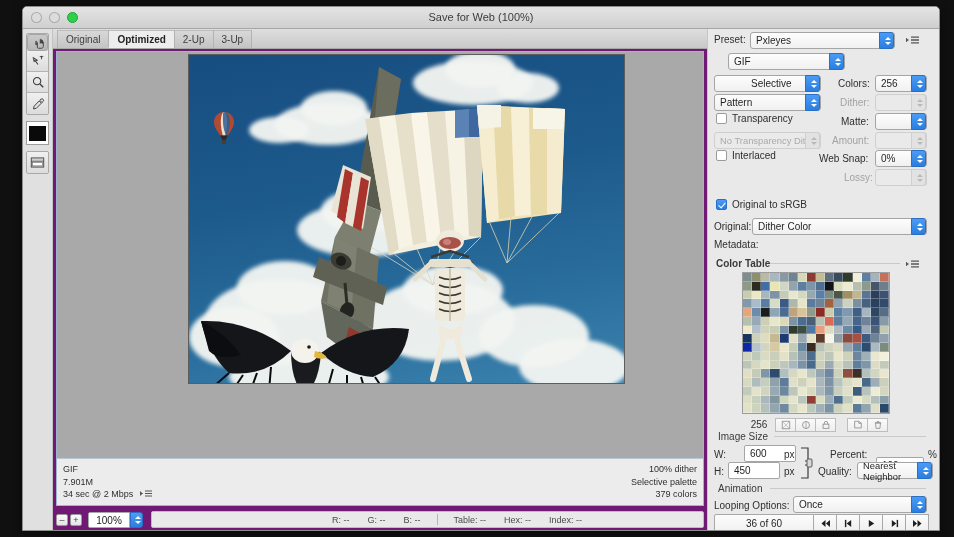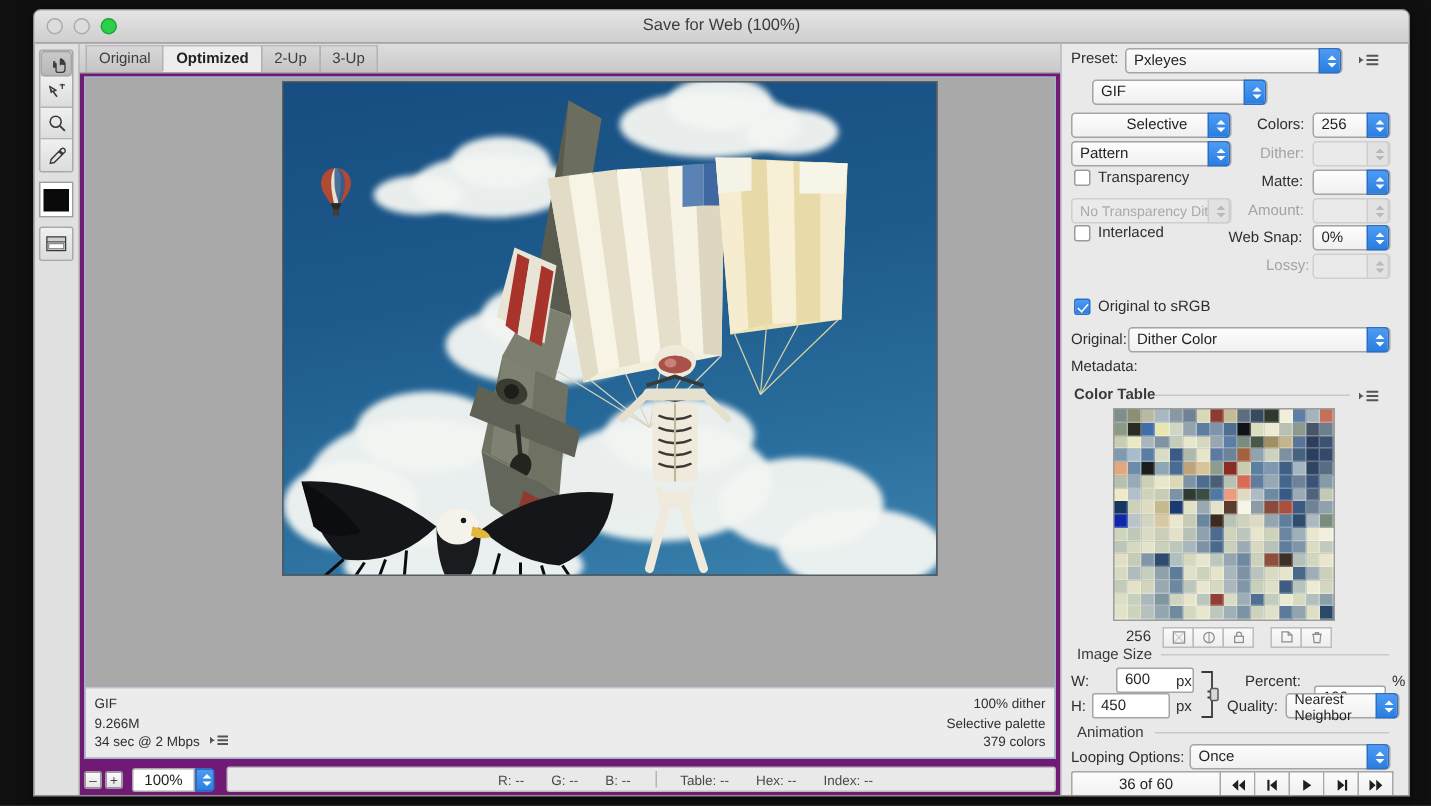--- a/index.html
+++ b/index.html
@@ -374,21 +374,21 @@
                     <path d="M115 84 L116 115"></path>
                 </g>
               </g>
             </svg>
           </div>
         </div>
 
         <div class="statusstrip">
           <div class="left">
             <div>GIF</div>
-            <div>9.266M</div>
+            <div>7.901M</div>
             <div>
               <span>34 sec @ 2 Mbps</span>
               <span class="mini-menu">
                 <svg width="12" height="8" viewBox="0 0 12 8">
                     <path d="M0 3.5h3M0 1.5l2.4 2L0 5.5z" fill="#555" stroke="#555" stroke-width=".6"></path>
                     <path d="M5 1h7M5 3.5h7M5 6h7" stroke="#555" stroke-width="1.2"></path>
                   </svg>
               </span>
             </div>
           </div>

